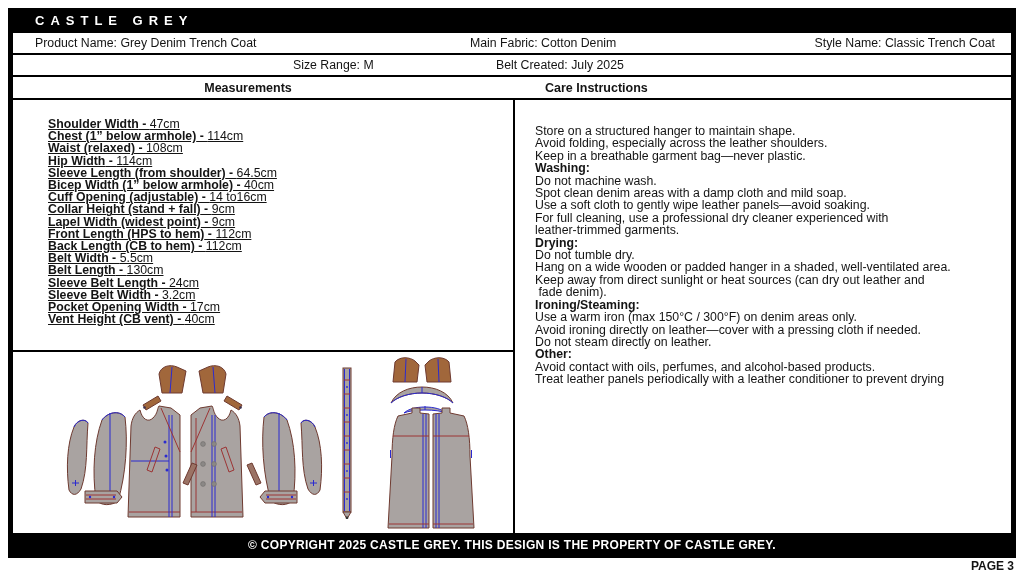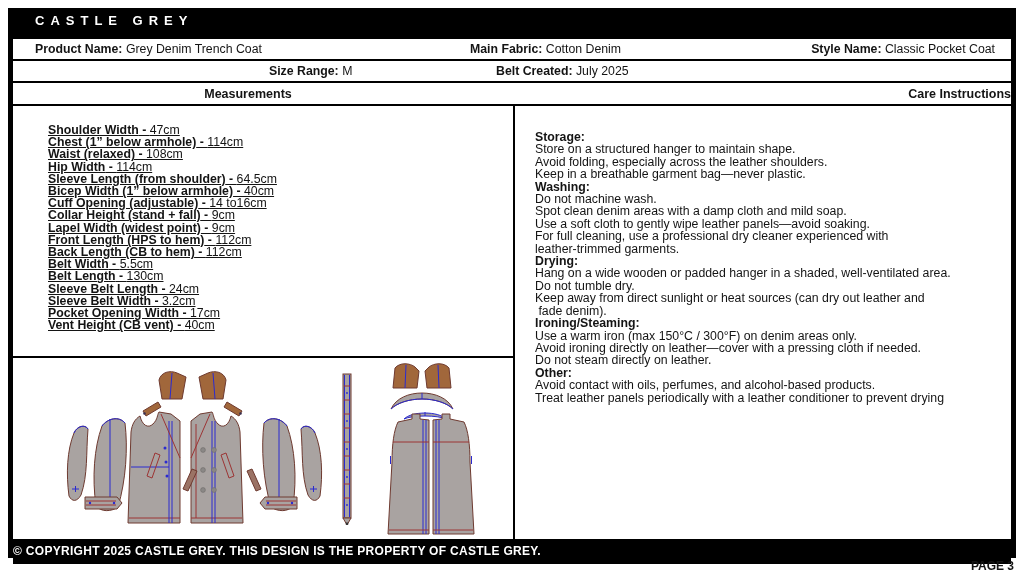--- a/index.html
+++ b/index.html
@@ -7,53 +7,53 @@
     position:relative;width:1024px;height:573px;overflow:hidden;
     background:#ffffff;color:#141414;
     font-family:"Liberation Sans", sans-serif;
   }
   .page{
     position:absolute;left:8px;top:8px;width:1008px;height:550px;
     box-sizing:border-box;background:#fff;
     border-left:5px solid #000;border-right:5px solid #000;
   }
   .titlebar{
-    height:31px;background:#000;color:#fff;
+    height:25px;background:#000;color:#fff;
     font-weight:bold;font-size:13px;letter-spacing:6px;
     line-height:26px;padding-left:22px;
   }
   .hrow{
     position:relative;height:20px;border-bottom:2px solid #000;
     font-size:12.3px;line-height:20px;white-space:nowrap;
   }
   .hcell{position:absolute;top:0;white-space:nowrap;}
-  .hcell b{font-weight:bold;margin-top:18px;}
+  .hcell b{font-weight:normal;margin-top:18px;}
   .colheads{
     display:flex;height:21px;border-bottom:2px solid #000;
     font-weight:bold;font-size:12.5px;line-height:22px;gap:32px;
   }
   .colheads .lft{width:470px;text-align:center;}
-  .colheads .rgt{flex:1;margin-left:30px;text-align:right;}
+  .colheads .rgt{flex:1;margin-left:30px;text-align:left;}
   .content{display:flex;height:433px;}
   .leftcol{width:500px;border-right:2px solid #000;display:flex;flex-direction:column;box-sizing:content-box;}
   .m-block{
     height:252px;box-sizing:border-box;border-bottom:2px solid #000;
     padding:18px 0 0 35px;
     text-decoration:underline;
   }
   .m-line{font-size:12.3px;line-height:12.2px;white-space:nowrap;}
   .m-label,.m-sep{font-weight:bold;}
   .drawing{flex:1;position:relative;}
   .drawing svg{position:absolute;left:0;top:0;}
   .rightcol{flex:1;box-sizing:border-box;padding:25px 6px 0 20px;overflow:hidden;}
   .c-title{font-weight:bold;font-size:12.3px;line-height:12.4px;}
   .c-line{font-size:12.3px;line-height:12.4px;white-space:pre;}
   .c-sec + .c-sec{}
   .bottombar{
-    height:25px;background:#000;color:#fff;
+    height:25px;background:#000;color:#fff;text-align:center;
     font-weight:bold;font-size:12px;line-height:25px;letter-spacing:0.3px;
   }
   .pageno{
     position:absolute;right:10px;top:559px;
     font-weight:bold;font-size:12px;
   }
   
   .pg{fill:var(--denim_gray);stroke:var(--outline_maroon);stroke-width:1;}
   .pgb{fill:var(--denim_gray);stroke:var(--construction_blue);stroke-width:1;}
   .pb{fill:var(--leather_brown);stroke:var(--outline_maroon);stroke-width:1;}
@@ -70,25 +70,25 @@
 
 <div class="page">
 
   <div class="titlebar">
     <span>CASTLE GREY</span>
   </div>
 
   <div class="hrow">
     <span class="hcell" style="left:22px"><b>Product Name:</b> <span>Grey Denim Trench Coat</span></span>
     <span class="hcell" style="left:457px"><b>Main Fabric:</b> <span>Cotton Denim</span></span>
-    <span class="hcell" style="right:16px"><b>Style Name:</b> <span>Classic Pocket Coat</span></span>
+    <span class="hcell" style="right:16px"><b>Style Name:</b> <span>Classic Trench Coat</span></span>
   </div>
 
   <div class="hrow">
-    <span class="hcell" style="left:256px"><b>Size Range:</b> <span>M</span></span>
+    <span class="hcell" style="left:280px"><b>Size Range:</b> <span>M</span></span>
     <span class="hcell" style="left:483px"><b>Belt Created:</b> <span>July 2025</span></span>
   </div>
 
   <div class="colheads">
     <div class="lft">Measurements</div>
     <div class="rgt">Care Instructions</div>
   </div>
 
   <div class="content">
 
@@ -260,39 +260,38 @@
             <path class="pblue" d="M423,62 L423,176 M426,62 L426,176"></path>
             <path class="pred" d="M456,84 L420,84 M460,172 L420,172"></path>
             <path class="pblue" d="M458.5,98 L458.5,106"></path>
           </g>
         </svg>
       </div>
     </div>
 
     <div class="rightcol">
   <div class="c-sec">
-    <div class="c-title">Storage:</div>
   <div class="c-line">Store on a structured hanger to maintain shape.</div>
           <div class="c-line">Avoid folding, especially across the leather shoulders.</div>
           <div class="c-line">Keep in a breathable garment bag—never plastic.</div>
         </div>
 
   <div class="c-sec">
     <div class="c-title">Washing:</div>
   <div class="c-line">Do not machine wash.</div>
           <div class="c-line">Spot clean denim areas with a damp cloth and mild soap.</div>
           <div class="c-line">Use a soft cloth to gently wipe leather panels—avoid soaking.</div>
           <div class="c-line">For full cleaning, use a professional dry cleaner experienced with</div>
           <div class="c-line">leather-trimmed garments.</div>
         </div>
 
   <div class="c-sec">
     <div class="c-title">Drying:</div>
-  <div class="c-line">Hang on a wide wooden or padded hanger in a shaded, well-ventilated area.</div>
-          <div class="c-line">Do not tumble dry.</div>
+  <div class="c-line">Do not tumble dry.</div>
+          <div class="c-line">Hang on a wide wooden or padded hanger in a shaded, well-ventilated area.</div>
           <div class="c-line">Keep away from direct sunlight or heat sources (can dry out leather and</div>
           <div class="c-line"> fade denim).</div>
         </div>
 
   <div class="c-sec">
     <div class="c-title">Ironing/Steaming:</div>
   <div class="c-line">Use a warm iron (max 150°C / 300°F) on denim areas only.</div>
           <div class="c-line">Avoid ironing directly on leather—cover with a pressing cloth if needed.</div>
           <div class="c-line">Do not steam directly on leather.</div>
         </div>

